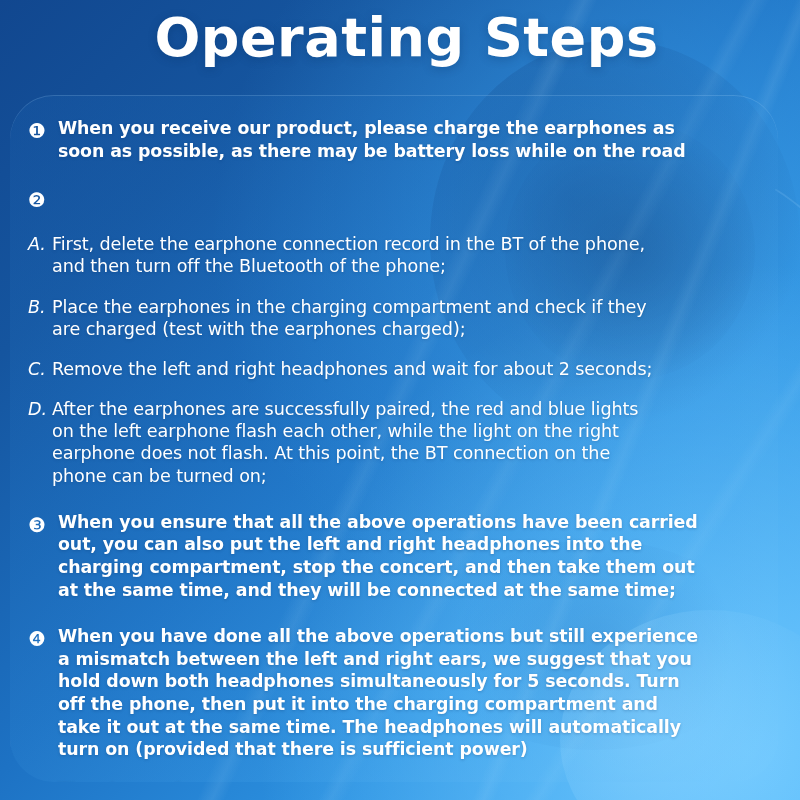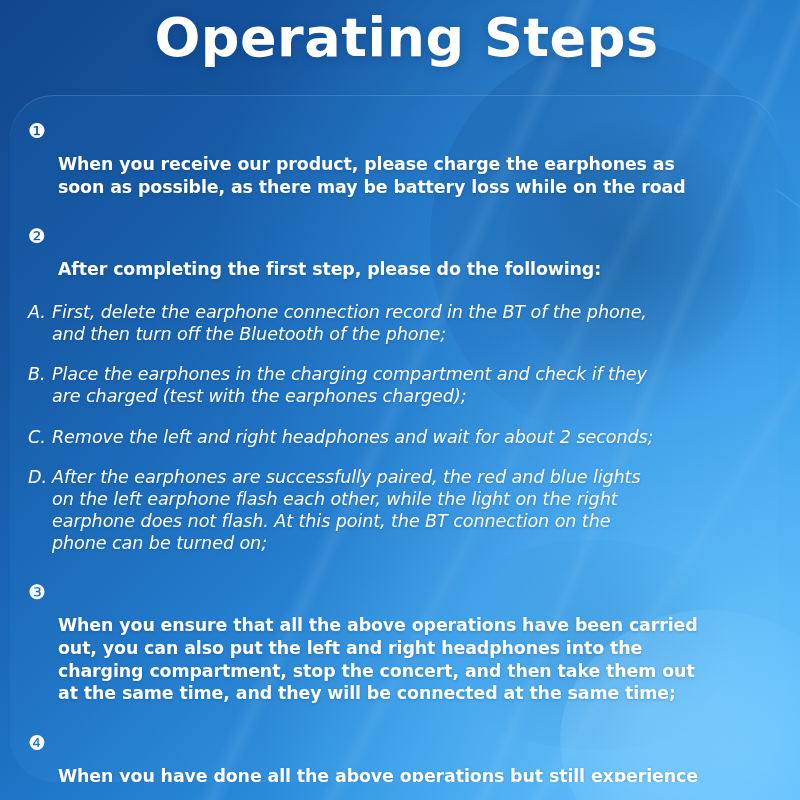--- a/index.html
+++ b/index.html
@@ -132,21 +132,20 @@
   .step-text {
     flex: 1 1 auto;
     font-family: "DejaVu Sans", sans-serif;
     font-weight: 700;
     font-size: 17.4px;
     line-height: 1.30;
     letter-spacing: -0.1px;
     color: #ffffff;
     text-shadow: 0 1px 3px rgba(10,50,100,0.28);
     white-space: pre-line;
-    margin-top: 36px;
   }
 
   .lettered {
     display: flex;
     align-items: flex-start;
     margin-bottom: 4px;
     color: #ffffff;
   }
   .letter-marker {
     flex: 0 0 auto;
@@ -154,21 +153,20 @@
     font-family: "DejaVu Sans", sans-serif;
     font-style: italic;
     font-weight: 400;
     font-size: 17.6px;
     line-height: 1.26;
     color: #ffffff;
   }
   .letter-text {
     flex: 1 1 auto;
     font-family: "DejaVu Sans", sans-serif;
-    font-style: italic;
     font-weight: 400;
     font-size: 17.6px;
     line-height: 1.26;
     letter-spacing: -0.1px;
     color: #ffffff;
     text-shadow: 0 1px 3px rgba(10,50,100,0.26);
     white-space: pre-line;
   }
 
   .gap-sm { height: 14px; }
@@ -210,21 +208,20 @@
       <div class="step">
         <div class="step-marker">❶</div>
         <div class="step-text">When you receive our product, please charge the earphones as
 soon as possible, as there may be battery loss while on the road</div>
       </div>
 
       <div class="gap-md"></div>
 
       <div class="step">
         <div class="step-marker">❷</div>
-        <div class="step-text">After completing the first step, please do the  following:</div>
       </div>
 
       <div class="gap-sm"></div>
 
       <div class="lettered">
         <div class="letter-marker">A.</div>
         <div class="letter-text">First, delete the earphone connection record in the BT of the phone,
 and then turn off the Bluetooth of the phone;</div>
       </div>
 

